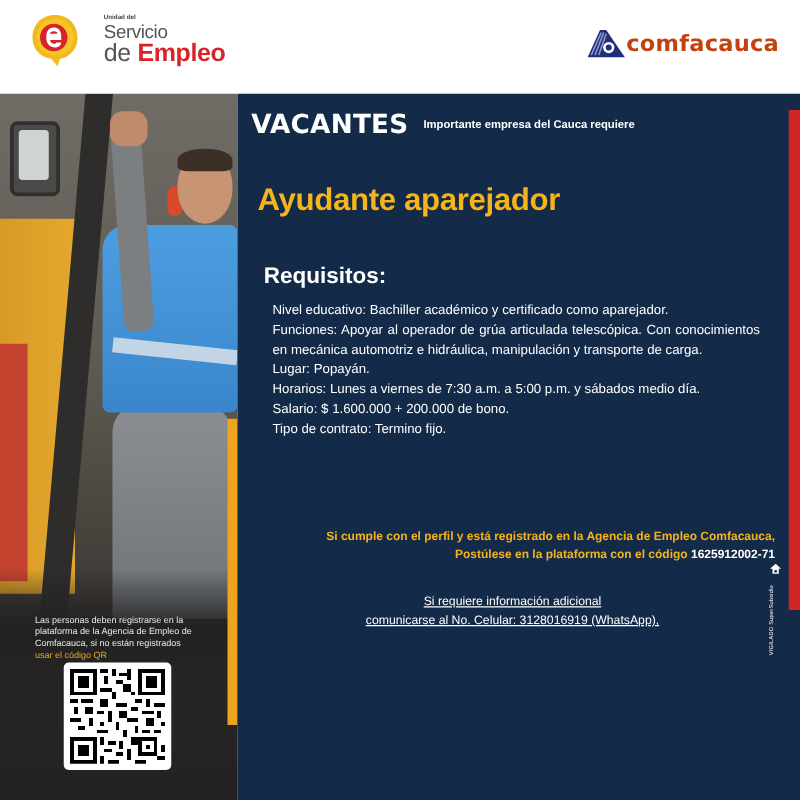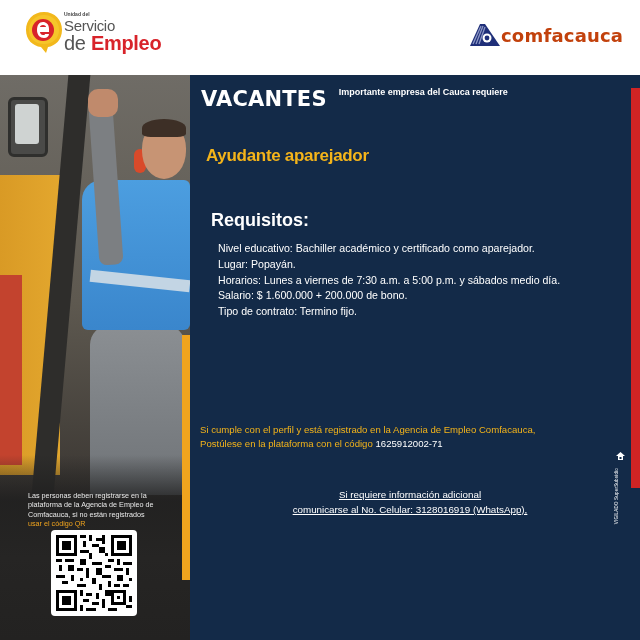--- a/index.html
+++ b/index.html
@@ -3,21 +3,21 @@
 <meta charset="utf-8">
 <style>
   * { box-sizing: border-box; margin: 0; padding: 0; }
   html, body { width: 640px; height: 640px; overflow: hidden; background: #ffffff; }
   body { position: relative; font-family: "Liberation Sans", sans-serif; }
 
   .header { position: absolute; left: 0; top: 0; width: 640px; height: 74px; background: #ffffff; }
   .logo-se { position: absolute; left: 24px; top: 10px; display: flex; align-items: center; }
   .logo-se .bubble { width: 40px; height: 44px; position: relative; }
   .logo-se .bubble svg { display: block; }
-  .logo-se .txt { margin-left: 0; line-height: 1; }
+  .logo-se .txt { margin-left: 19px; line-height: 1; }
   .logo-se .small { font-size: 5px; color: #444; font-weight: bold; display: block; margin-bottom: 1px; }
   .logo-se .line1 { font-size: 15px; color: #555; display: block; letter-spacing: -0.3px; }
   .logo-se .line2 { font-size: 20px; color: #555; display: block; letter-spacing: -0.3px; }
   .logo-se .line2 b { color: #d8232a; font-weight: bold; }
 
   .logo-cf { position: absolute; left: 470px; top: 24px; display: flex; align-items: center; }
   .logo-cf .mark { width: 30px; height: 22px; }
   .logo-cf .name { font-size: 18px; font-weight: bold; color: #c2410c; margin-left: 1px; letter-spacing: 0.2px; font-family: "DejaVu Sans", sans-serif; }
 
   .photo { position: absolute; left: 0; top: 75px; width: 190px; height: 565px; overflow: hidden;
@@ -38,36 +38,36 @@
   .photo .shade { position: absolute; left: 0; top: 380px; width: 190px; height: 185px; background: linear-gradient(180deg, rgba(30,30,30,0.0) 0%, rgba(30,30,30,0.85) 25%, #262524 55%, #232221 100%); }
   .photo .ybar { position: absolute; left: 182px; top: 260px; width: 8px; height: 245px; background: #f0a41e; }
 
   .qr-text { position: absolute; left: 28px; top: 491px; width: 150px; font-size: 7.2px; line-height: 9.4px; color: #e9e9e9; }
   .qr-text .hl { color: #f0a41e; display: block; }
   .qr-box { position: absolute; left: 51px; top: 530px; width: 86px; height: 86px; background: #ffffff; border-radius: 4px; padding: 5px; }
 
   .panel { position: absolute; left: 190px; top: 75px; width: 450px; height: 565px; background: #132a48; }
   .redbar { position: absolute; left: 631px; top: 88px; width: 9px; height: 400px; background: #d02424; }
 
-  .title-row { position: absolute; left: 201px; top: 87px; display: flex; align-items: flex-start; }
+  .title-row { position: absolute; left: 201px; top: 87px; display: flex; align-items: center; }
   .vacantes { font-family: "DejaVu Sans", sans-serif; font-weight: bold; font-size: 21px; color: #ffffff; letter-spacing: 0.2px; }
   .subtitle { font-size: 9px; font-weight: bold; color: #ffffff; margin-left: 12px; }
 
-  .job-title { position: absolute; left: 206px; top: 146px; font-size: 17px; font-weight: bold; color: #f4b41a; letter-spacing: -0.3px; }
+  .job-title { position: absolute; left: 206px; top: 146px; font-size: 25px; font-weight: bold; color: #f4b41a; letter-spacing: -0.3px; }
 
   .req-heading { position: absolute; left: 211px; top: 210px; font-size: 18px; font-weight: bold; color: #ffffff; }
 
   .req-list { position: absolute; left: 218px; top: 241px; width: 390px; font-size: 10.6px; line-height: 15.8px; color: #ffffff; }
   .req-list .item { display: block; text-align: justify; }
   .req-list b { font-weight: normal; }
 
-  .apply { position: absolute; left: 200px; top: 423px; width: 420px; text-align: left; font-size: 9.6px; line-height: 14.3px; font-weight: normal; color: #f4b41a; }
+  .apply { position: absolute; left: 200px; top: 423px; width: 420px; text-align: right; font-size: 9.6px; line-height: 14.3px; font-weight: bold; color: #f4b41a; }
   .apply .code { color: #ffffff; }
 
-  .contact { position: absolute; left: 230px; top: 487px; width: 360px; text-align: center; font-size: 9.8px; line-height: 15px; color: #ffffff; }
+  .contact { position: absolute; left: 230px; top: 474px; width: 360px; text-align: center; font-size: 9.8px; line-height: 15px; color: #ffffff; }
   .contact span { text-decoration: underline; display: block; }
 
   .vigilado { position: absolute; left: 614px; top: 448px; width: 12px; height: 110px; }
   .vigilado .txt { position: absolute; left: 0; top: 20px; writing-mode: vertical-rl; transform: rotate(180deg); font-size: 4.5px; color: #ffffff; letter-spacing: 0.2px; white-space: nowrap; }
   .vigilado .ic { position: absolute; left: 2px; top: 2px; width: 9px; height: 12px; }
 </style>
 </head>
 <body>
 
 <div class="header">
@@ -203,20 +203,21 @@
   <span class="vacantes">VACANTES</span>
   <span class="subtitle">Importante empresa del Cauca requiere</span>
 </div>
 
 <div class="job-title">Ayudante aparejador</div>
 
 <div class="req-heading">Requisitos:</div>
 
 <div class="req-list">
   <span class="item"><b>Nivel educativo:</b><span> Bachiller académico y certificado como aparejador.</span></span>
+  <span class="item"><b>Funciones</b><span>: Apoyar al operador de grúa articulada telescópica. Con conocimientos en mecánica automotriz e hidráulica, manipulación y transporte de carga.</span></span>
   <span class="item"><b>Lugar:</b><span> Popayán.</span></span>
   <span class="item"><b>Horarios:</b><span> Lunes a viernes de 7:30 a.m. a 5:00 p.m. y sábados medio día.</span></span>
   <span class="item"><b>Salario:</b><span> $ 1.600.000 + 200.000 de bono.</span></span>
   <span class="item"><b>Tipo de contrato:</b><span> Termino fijo.</span></span>
 </div>
 
 <div class="apply">
   <div>Si cumple con el perfil y está registrado en la Agencia de Empleo Comfacauca,</div>
   <div><span>Postúlese en la plataforma con el código </span><span class="code">1625912002-71</span></div>
 </div>

